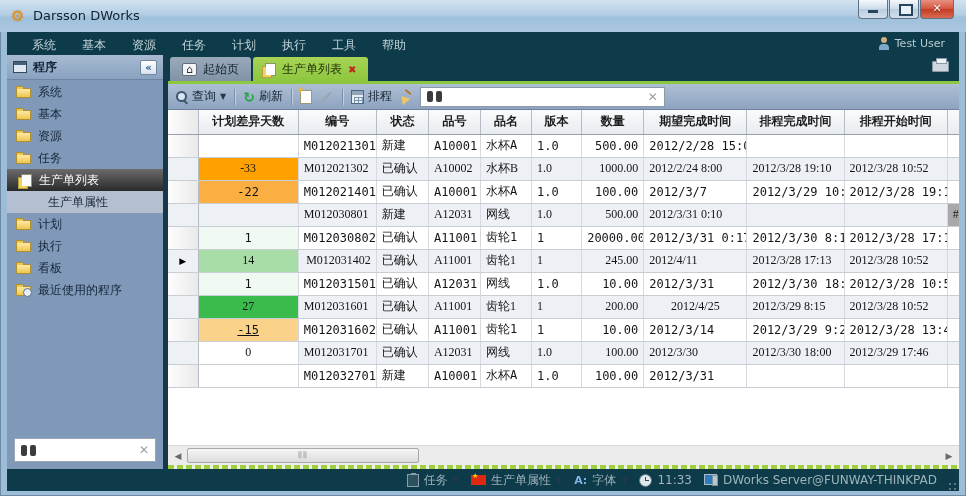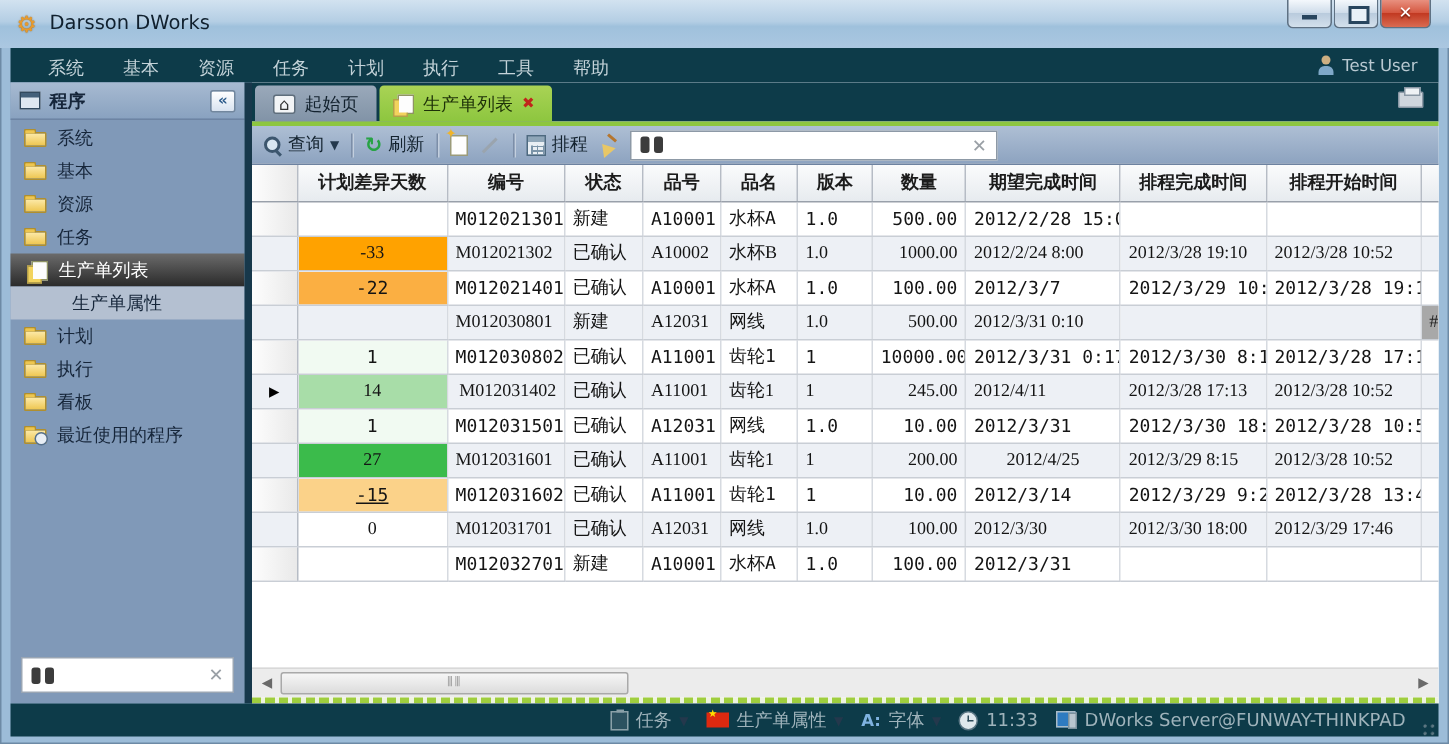--- a/index.html
+++ b/index.html
@@ -383,21 +383,21 @@
                 <td style="text-align: left; background: rgb(168, 168, 168); color: rgb(34, 34, 34);">#</td>
               </tr>
               <tr class="">
                 <td class="rowhdr"></td>
                 <td style="text-align: center; background: rgb(241, 250, 242);">1</td>
                 <td style="text-align: left;">M012030802</td>
                 <td style="text-align: left;">已确认</td>
                 <td style="text-align: left;">A11001</td>
                 <td style="text-align: left;">齿轮1</td>
                 <td style="text-align: left;">1</td>
-                <td style="text-align: right;">10000.00</td>
+                <td style="text-align: right;">20000.00</td>
                 <td style="text-align: left;">2012/3/31 0:17</td>
                 <td style="text-align: left;">2012/3/30 8:15</td>
                 <td style="text-align: left;">2012/3/28 17:13</td>
                 <td style="text-align: left;"></td>
               </tr>
               <tr class="alt">
                 <td class="rowhdr">▶</td>
                 <td style="text-align: center; background: rgb(168, 221, 168);">14</td>
                 <td style="text-align: right;">M012031402</td>
                 <td style="text-align: left;">已确认</td>

